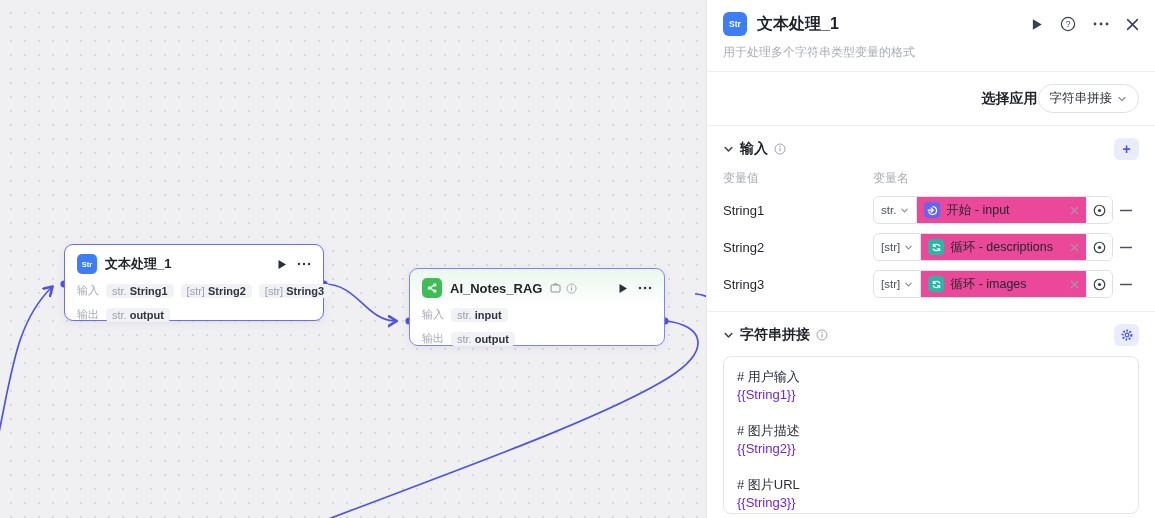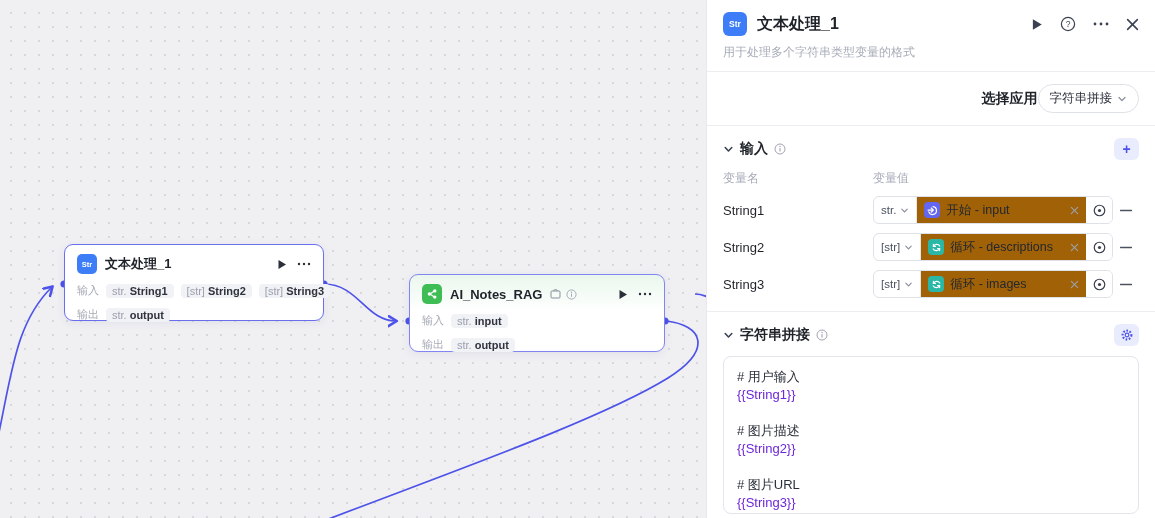--- a/index.html
+++ b/index.html
@@ -63,21 +63,21 @@
 
   .cols { display:grid; grid-template-columns:150px 1fr 26px; margin-top:10px;
     font-size:12px; color:#a8acb8; }
   .v-row { display:grid; grid-template-columns:150px 1fr 26px; align-items:center; margin-top:9px; }
   .v-name { font-size:13px; color:#1f2329; }
   .v-control { height:28px; border:1px solid #dfe1e8; border-radius:6px; display:flex;
     align-items:stretch; overflow:hidden; background:#fff; }
   .v-type { display:flex; align-items:center; gap:4px; padding:0 7px; font-size:11.5px;
     color:#4b5360; border-right:1px solid #e4e6ec; cursor:pointer; white-space:nowrap; }
   .v-type svg { color:#8a8f9b; }
-  .v-ref { flex:1; background:#a16207; display:flex; align-items:center; gap:6px; padding:0 7px; }
+  .v-ref { flex:1; background:#ec4899; display:flex; align-items:center; gap:6px; padding:0 7px; }
   .ref-icon { width:16px; height:16px; border-radius:4px; flex:none; display:flex;
     align-items:center; justify-content:center; }
   .ref-icon.start { background:#6366f1; }
   .ref-icon.loop { background:#2bb7a6; }
   .v-ref-text { font-size:12.5px; color:#23272f; flex:1; white-space:nowrap; overflow:hidden; }
   .x-btn { color:#9ba1ad; display:flex; cursor:pointer; }
   .locate { width:26px; display:flex; align-items:center; justify-content:center; color:#3c4150;
     cursor:pointer; background:#fff; }
   .minus { display:flex; align-items:center; justify-content:center; color:#4b5360; cursor:pointer; }
 
@@ -150,21 +150,21 @@
       </div>
       <div class="node-row">
         <span class="node-row-label">输出</span>
         <span class="pill-tag">
           <span class="pfx">str.</span>
             <span class="nm">output</span>
           </span>
       </div>
     </div>
 
-    <div class="node node2" style="left:409px; top:274px; width:256px; height:78px;">
+    <div class="node node2" style="left:409px; top:268px; width:256px; height:78px;">
       <div class="node-head">
         <div class="node-icon green">
           <svg width="12" height="12" viewBox="0 0 12 12">
             <g stroke="#fff" stroke-width="1.1">
                 <line x1="4" y1="6" x2="8.4" y2="3"></line>
                 <line x1="4" y1="6" x2="8.4" y2="9"></line>
               </g>
             <circle cx="3.4" cy="6" r="1.7" fill="#fff"></circle>
               <circle cx="8.8" cy="2.9" r="1.7" fill="#fff"></circle>
               <circle cx="8.8" cy="9.1" r="1.7" fill="#fff"></circle>
@@ -278,22 +278,22 @@
               <circle cx="6" cy="6" r="5" fill="none" stroke="currentColor" stroke-width="1"></circle>
               <rect x="5.45" y="5.1" width="1.1" height="3.4" fill="currentColor"></rect>
               <circle cx="6" cy="3.5" r="0.75" fill="currentColor"></circle>
             </svg>
           </span>
         <span class="sec-spacer"></span>
         <button class="sq-btn">+</button>
       </div>
 
       <div class="cols">
+        <span>变量值</span>
         <span>变量名</span>
-        <span>变量值</span>
         <span></span>
       </div>
 
       <div class="v-row">
         <span class="v-name">String1</span>
         <div class="v-control">
           <span class="v-type">
             <span>str.</span>
             <svg width="9" height="9" viewBox="0 0 10 10">
                 <path d="M2 3.5 L5 6.6 L8 3.5" fill="none" stroke="currentColor" stroke-width="1.3" stroke-linecap="round"></path>

